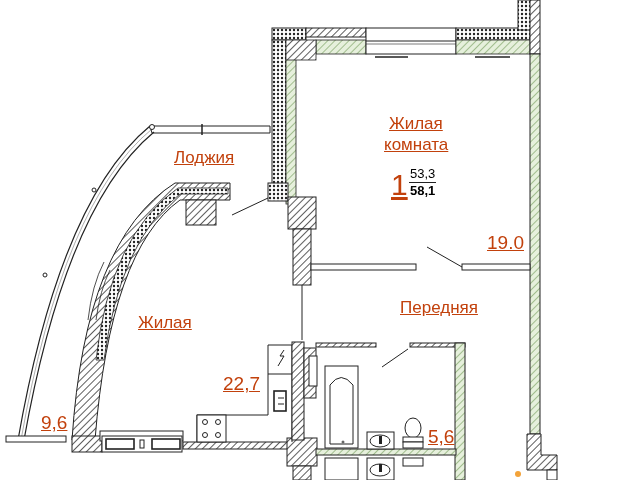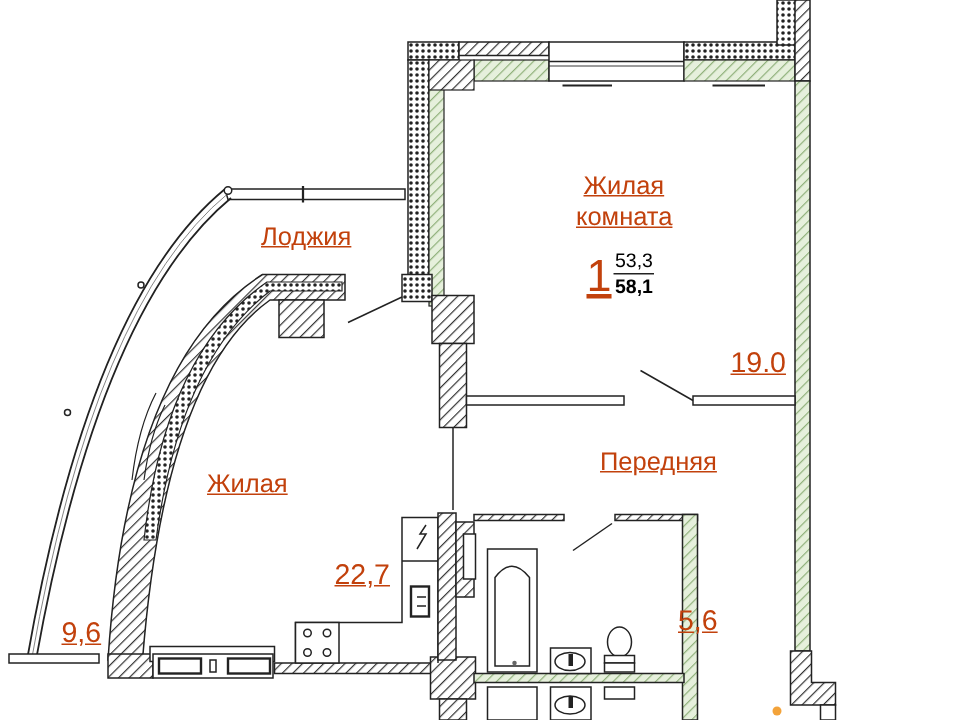--- a/index.html
+++ b/index.html
@@ -165,13 +165,13 @@
 <div class="lbl area" style="left:487px; top:232px;">19.0</div>
 
 <div class="lbl room-name" style="left:174px; top:148px;">Лоджия</div>
 <div class="lbl area" style="left:41px; top:412px;">9,6</div>
 
 <div class="lbl room-name" style="left:138px; top:313px;">Жилая</div>
 <div class="lbl area" style="left:223px; top:373px;">22,7</div>
 
 <div class="lbl room-name" style="left:400px; top:298px;">Передняя</div>
 
-<div class="lbl area" style="left:428px; top:404px;margin-left:24px;">5,6</div>
+<div class="lbl area" style="left:428px; top:426px;">5,6</div>
 
 </body></html>

